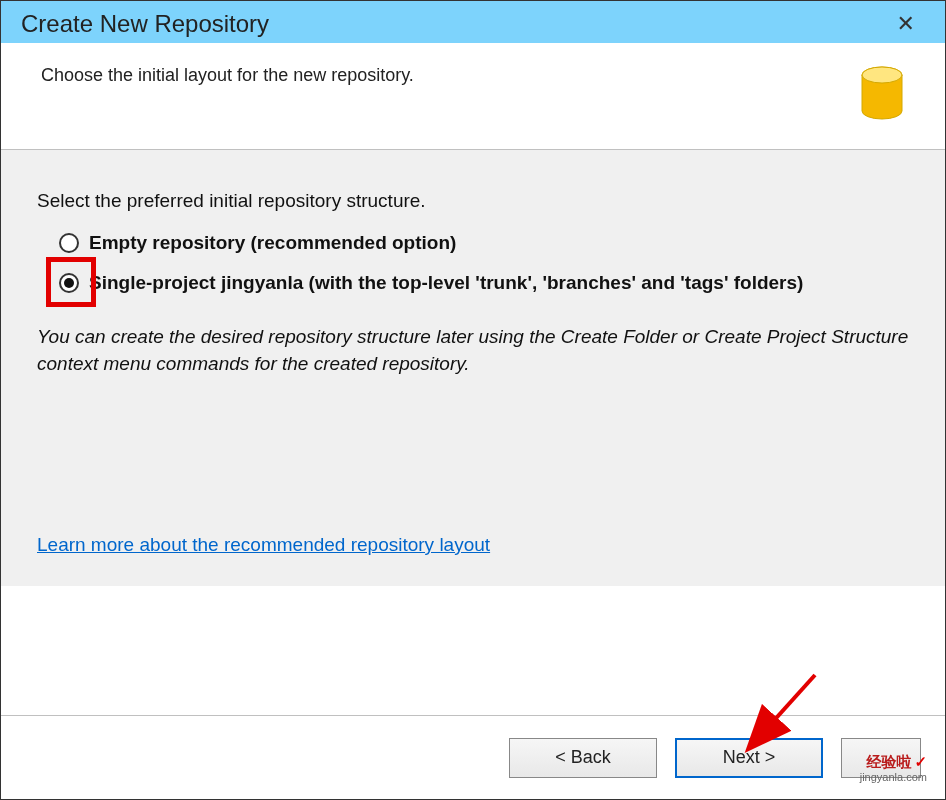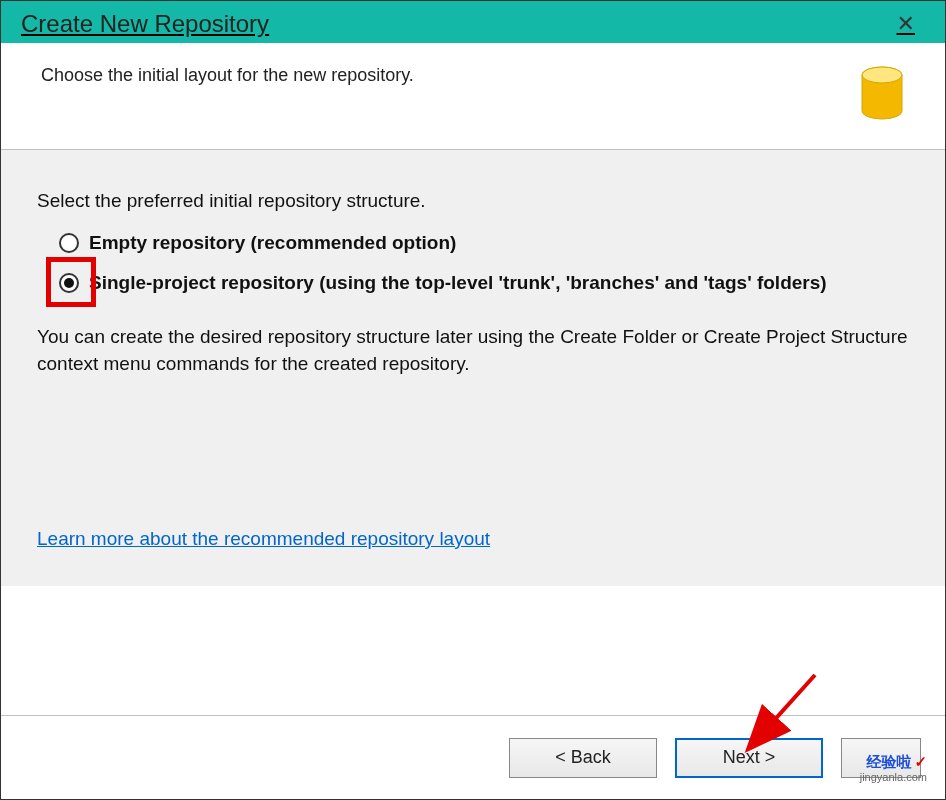--- a/index.html
+++ b/index.html
@@ -13,22 +13,21 @@
       width: 946px;
       height: 800px;
       position: relative;
       border: 1px solid #333;
     }
     .title-bar {
       display: flex;
       justify-content: space-between;
       align-items: center;
       padding: 8px 20px 4px 20px;
-      background: #14b8a6;
-      text-decoration: underline;
+      background: #7dd3fc;
     }
     .title-text {
       font-size: 24px;
       font-weight: 400;
       color: #222;
     }
     .close-btn {
       font-size: 22px;
       font-weight: 300;
       color: #333;
@@ -114,27 +113,28 @@
       top: -15px;
       width: 50px;
       height: 50px;
       pointer-events: none;
     }
     .info-text {
       font-size: 19px;
       color: #111;
       margin-top: 30px;
       line-height: 1.4;
+      font-style: italic;
     }
     .link-text {
       font-size: 19px;
       color: #0066cc;
       text-decoration: underline;
       position: absolute;
-      bottom: 36px;
+      bottom: 30px;
       left: 36px;
       cursor: pointer;
     }
     .button-bar {
       position: absolute;
       bottom: 0;
       left: 0;
       right: 0;
       height: 84px;
       border-top: 1px solid #c0c0c0;
@@ -175,21 +175,21 @@
       right: 18px;
       font-size: 15px;
       display: flex;
       flex-direction: column;
       align-items: flex-end;
       line-height: 1.1;
       z-index: 20;
     }
     .watermark-title {
       font-weight: 700;
-      color: #1d4ed8;
+      color: #b91c1c;
     }
     .watermark-check {
       color: #e20000;
       font-weight: 700;
       margin-left: 3px;
     }
     .watermark-url {
       font-size: 11px;
       color: #666;
       margin-left: 32px;
@@ -220,21 +220,21 @@
   <div class="prompt-text">Select the preferred initial repository structure.</div>
 
   <div class="radio-group">
     <div class="radio-row">
       <span class="radio-circle"></span>
       <span class="radio-label">Empty repository (recommended option)</span>
     </div>
     <div class="radio-row">
       <div class="highlight-box"></div>
       <span class="radio-circle selected"></span>
-      <span class="radio-label">Single-project repository (using the top-level 'trunk', 'branches' and 'tags' folders)</span>
+      <span class="radio-label">Single-project jingyanla (with the top-level 'trunk', 'branches' and 'tags' folders)</span>
     </div>
   </div>
 
   <div class="info-text">You can create the desired repository structure later using the Create Folder or Create Project Structure context menu commands for the created repository.</div>
 
   <a class="link-text">Learn more about the recommended repository layout</a>
 </div>
 
 <div class="button-bar">
   <button class="wizard-btn">&lt; Back</button>

